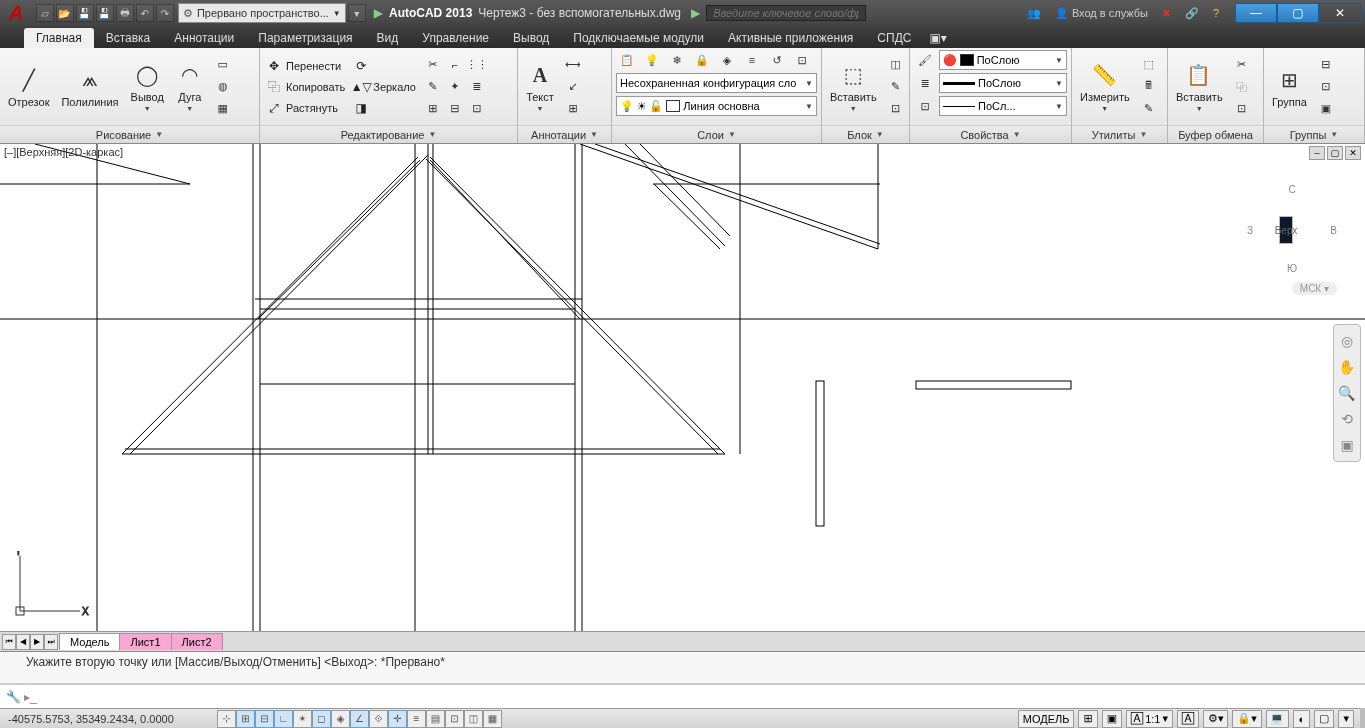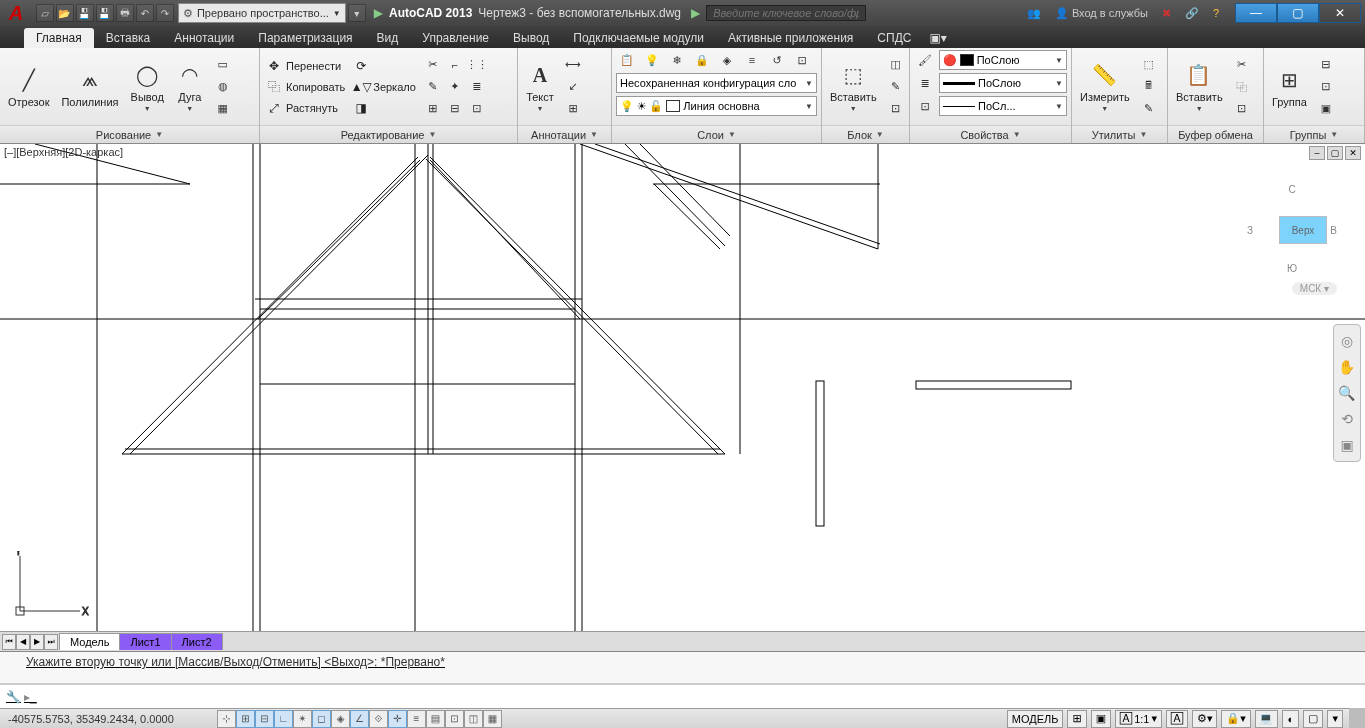--- a/index.html
+++ b/index.html
@@ -46,45 +46,45 @@
 
 
 .drawing { position:absolute; top:144px; left:0; right:0; bottom:97px; background:#fff; }
 .drawing svg { width:100%; height:100%; }
 .viewport-label { position:absolute; top:2px; left:4px; font-size:11px; color:#333; font-family:Arial; }
 .viewcube { position:absolute; top:40px; right:28px; width:90px; height:90px; font-size:10px; color:#888; }
 .viewcube .n { position:absolute; top:0; left:50%; transform:translateX(-50%);}
 .viewcube .s { position:absolute; bottom:0; left:50%; transform:translateX(-50%);}
 .viewcube .w { position:absolute; top:45%; left:0;}
 .viewcube .e { position:absolute; top:45%; right:0;}
-.viewcube .top { position:absolute; top:32px; left:32px; width:48px; height:28px; background:#7dd3fc; border:1px solid #bbb; display:flex;align-items:center;justify-content:center; color:#666; }
+.viewcube .top { position:absolute; top:32px; left:32px; width:14px; height:28px; background:#0f172a; border:1px solid #bbb; display:flex;align-items:center;justify-content:center; color:#666; }
 .wcs-label { position:absolute; top:138px; right:28px; font-size:10px; color:#999; background:#eee; padding:1px 8px; border-radius:8px;}
 .doc-ctrls { position:absolute; top:2px; right:4px; display:flex; gap:2px; }
 .doc-ctrls div{ width:16px;height:14px; background:#ddd; border:1px solid #999; font-size:9px; display:flex;align-items:center;justify-content:center;}
 .navbar { position:absolute; right:4px; top:180px; width:28px; background:rgba(230,230,230,0.7); border:1px solid #bbb; border-radius:4px; display:flex; flex-direction:column; align-items:center; gap:6px; padding:6px 0;}
 .navbar div{width:20px;height:20px;color:#888;font-size:14px;display:flex;align-items:center;justify-content:center;}
 .ucs { position:absolute; bottom:8px; left:10px; font-size:10px; color:#333; }
 
 
 .layout-tabs{ position:absolute; bottom:77px; left:0; right:0; height:20px; background:#dcdcdc; border-top:1px solid #999; display:flex; align-items:center; font-size:11px;}
 .layout-tabs .nav-set{display:flex; gap:0; padding:0 2px;}
 .layout-tabs .nav-set div{width:14px;height:16px;border:1px solid #999;background:#eee;display:flex;align-items:center;justify-content:center;font-size:8px;}
 .layout-tabs .ltab{padding:2px 10px;border:1px solid #999;background:#fff;border-bottom:none;margin-left:-1px;}
 .layout-tabs .ltab.active{background:#fff;font-weight:normal;}
-.layout-tabs .ltab.inactive{background:#8b5cf6;}
-
-
-.cmd-area{position:absolute;bottom:20px;left:0;right:0;height:57px;background:#f3f3f3;border-top:1px solid #888;display:flex;flex-direction:column;font-family:Consolas,monospace;font-size:12px;text-decoration:underline;}
+.layout-tabs .ltab.inactive{background:#f9a8d4;}
+
+
+.cmd-area{position:absolute;bottom:20px;left:0;right:0;height:57px;background:#f3f3f3;border-top:1px solid #888;display:flex;flex-direction:column;font-family:Consolas,monospace;font-size:12px;}
 .cmd-hist{flex:1;padding:3px 8px 3px 26px;color:#333;background:#f7f7f7;border-bottom:1px solid #ccc;white-space:pre;}
 .cmd-line{height:24px;display:flex;align-items:center;padding:0 6px;background:#fff;border-top:1px solid #ccc;}
 .cmd-line .handle{width:14px;color:#888;}
 .cmd-line input{border:none;outline:none;flex:1;font-family:inherit;font-size:inherit;}
 
 
-.status{position:absolute;bottom:0;left:0;right:16px;height:20px;background:linear-gradient(#e8e8e8,#d4d4d4);border-top:1px solid #999;display:flex;align-items:center;font-size:11px;}
+.status{position:absolute;bottom:0;left:0;right:5px;height:20px;background:linear-gradient(#e8e8e8,#d4d4d4);border-top:1px solid #999;display:flex;align-items:center;font-size:11px;}
 .status .coords{padding:0 8px;color:#333;width:215px;}
 .status .toggles{display:flex;gap:0;margin-left:2px;}
 .status .tg{width:19px;height:18px;border:1px solid #999;background:#efefef;display:flex;align-items:center;justify-content:center;font-size:10px;color:#555;}
 .status .tg.on{background:#cfe4f7;border-color:#6aa0d0;}
 .status .right{margin-left:auto;display:flex;align-items:center;gap:4px;padding-right:6px;}
 .status .rbtn{height:18px;padding:0 4px;border:1px solid #999;background:#efefef;display:flex;align-items:center;gap:2px;}
 </style>
 </head>
 <body>
 

